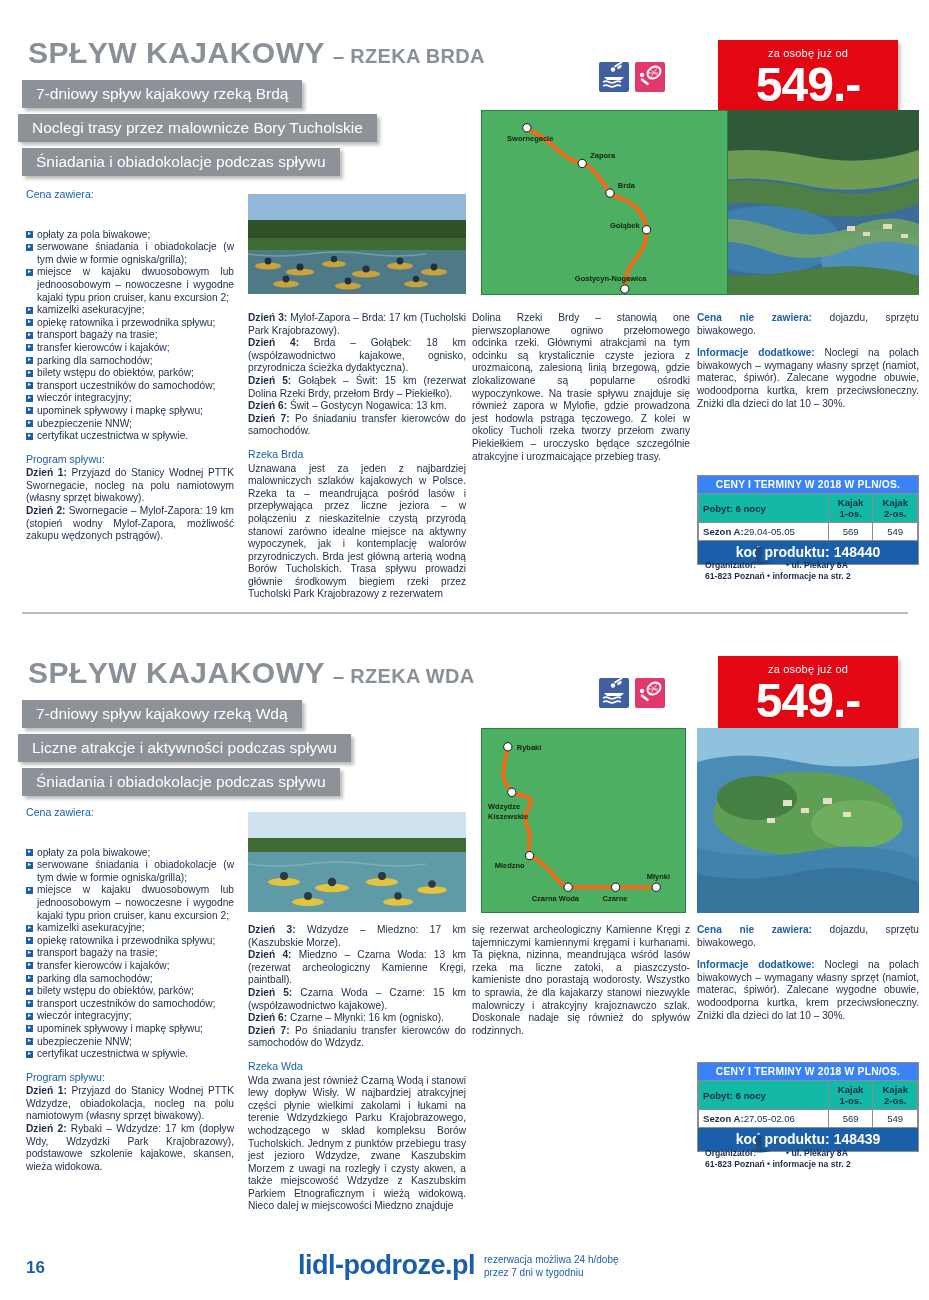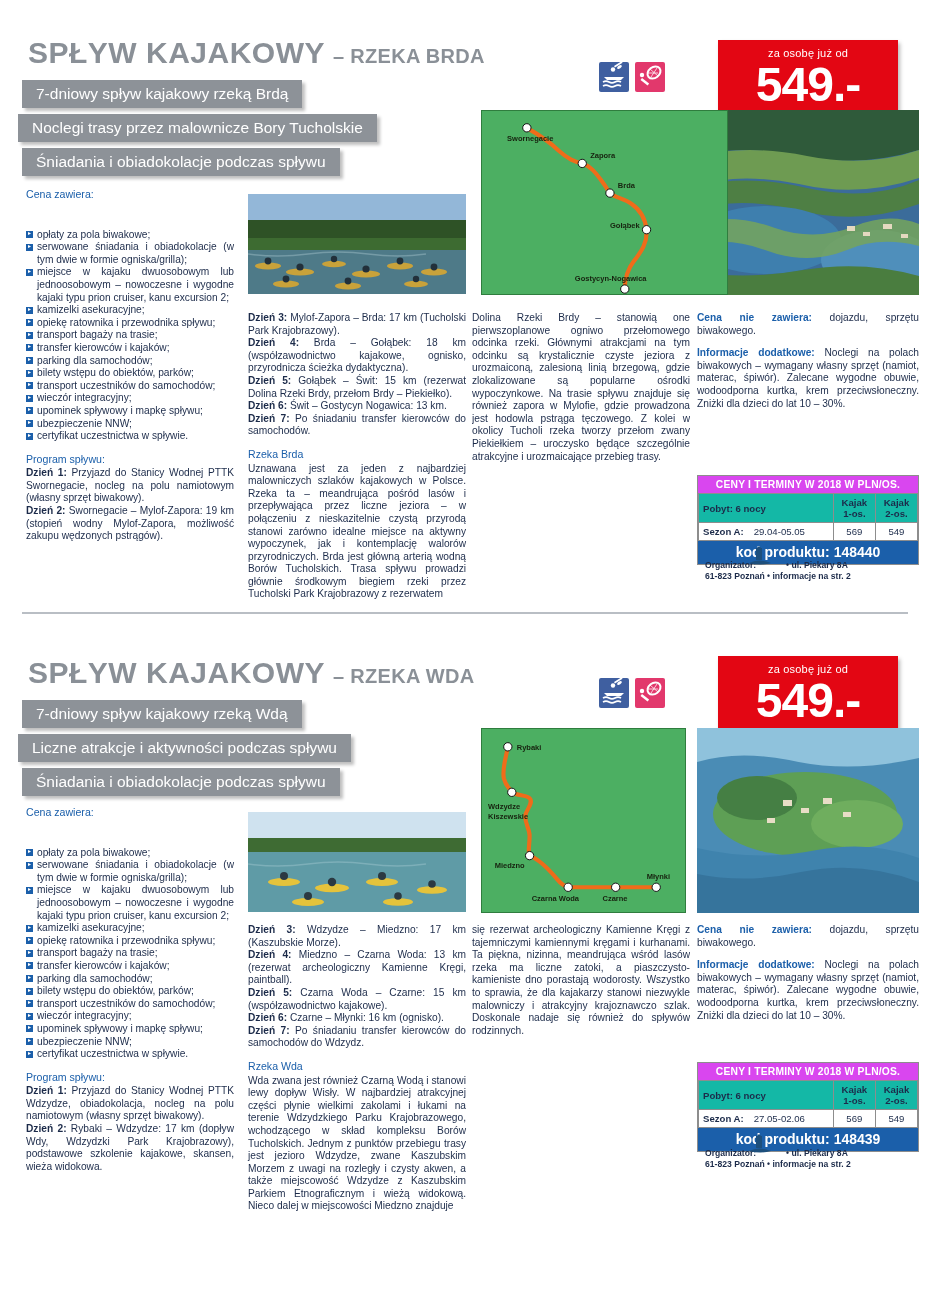--- a/index.html
+++ b/index.html
@@ -93,30 +93,30 @@
   .ai2 { left: 599px; top: 678px; }
   .act-icon { width: 30px; height: 30px; border-radius: 2px; }
   .act-icon.kayak { background: #3f5fa0; }
   .act-icon.tennis { background: #e2386c; }
   .act-icon svg { display: block; }
 
   
   .ptable { position: absolute; width: 222px; border: 1px solid #8d8d8d; }
   .pt1 { left: 697px; top: 475px; }
   .pt-head {
-    background: #d946ef; color: #fff; text-align: center;
+    background: #3b82f6; color: #fff; text-align: center;
     font-size: 10.3px; font-weight: bold; padding: 3px 0 3px; letter-spacing: .2px;
   }
   .ptable table { width: 100%; border-collapse: collapse; font-size: 9.6px; }
   .ptable th, .ptable td { border: 1px solid #8d8d8d; padding: 3px 4px; }
   .ptable th { background: #14b8a6; font-weight: bold; text-align: center; line-height: 11px; }
   .ptable th.left { text-align: left; }
   .ptable td { text-align: center; }
   .ptable td.left { text-align: left; font-weight: bold; }
-  .ptable td.left span { font-weight: normal; margin-left: 10px; }
+  .ptable td.left span { font-weight: normal; }
   .pt-code {
     background: #1b5faa; color: #fff; text-align: center;
     font-size: 14px; font-weight: bold; padding: 3px 0 4px;
   }
 
   
   .organizer { position: absolute; width: 230px; font-size: 8.6px; line-height: 10.5px; font-weight: bold; margin-left: 8px; }
   .org1 { left: 697px; top: 560px; }
   .org-logo { position: absolute; left: 42px; top: -14px; }
 
@@ -488,14 +488,22 @@
           <rect x="9" y="2" width="6" height="12" fill="#1d4f7c"></rect>
           <polygon points="12,0 15,3 9,3" fill="#1d4f7c"></polygon>
           <path d="M2 17 q10 -5 22 0 q-10 3 -22 0 Z" fill="#1d4f7c"></path>
         </svg>
       </div>
       <div><span>Organizator:</span><span style="margin-left:30px">• ul. Piekary 8A</span></div>
       <div>61-823 Poznań • informacje na str. 2</div>
     </div>
   </div>
 
+  <div class="footer">
+    <div class="pagenum">16</div>
+    <div class="brand">lidl-podroze.pl</div>
+    <div class="brand-note">
+      <div>rezerwacja możliwa 24 h/dobę</div>
+      <div>przez 7 dni w tygodniu</div>
+    </div>
+  </div>
 
 </div>
 
 </body></html>

